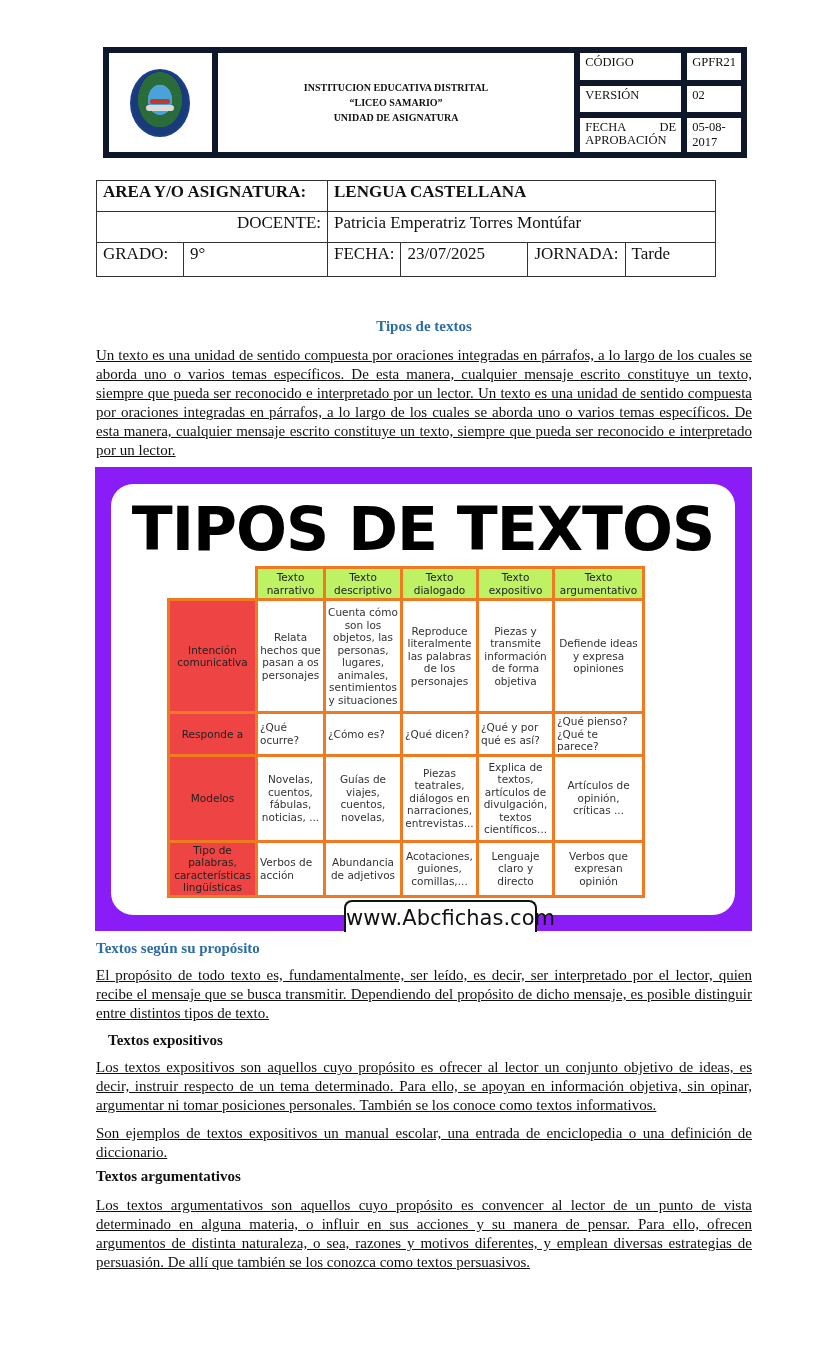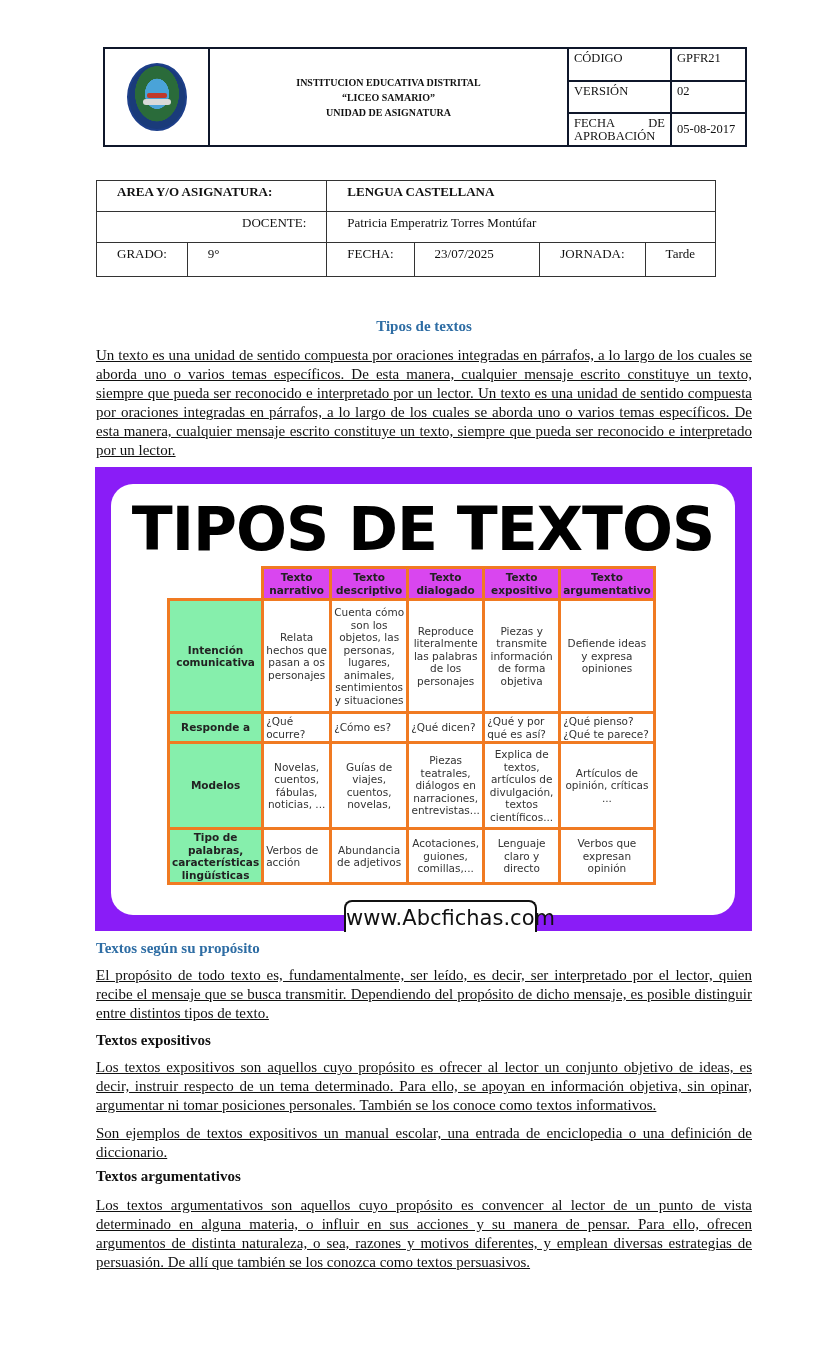--- a/index.html
+++ b/index.html
@@ -5,59 +5,59 @@
   html, body { margin: 0; padding: 0; }
   body {
     width: 828px; height: 1363px; background: #ffffff; position: relative;
     font-family: "Liberation Serif", serif; color: #111; overflow: hidden;
   }
   .abs { position: absolute; }
   table { border-collapse: collapse; }
 
   
   #hdr { left: 103px; top: 47px; width: 644px; height: 98px; border: 1px solid #333; }
-  #hdr td { border: 2px solid #0f172a; padding: 0; vertical-align: top; font-size: 12.5px; }
+  #hdr td { border: 6px solid #0f172a; padding: 0; vertical-align: top; font-size: 12.5px; }
   #hdr .logo-cell { width: 103px; text-align: center; vertical-align: middle; }
   #hdr .title-cell { width: 357px; text-align: center; vertical-align: middle; font-weight: bold; font-size: 10px; line-height: 15px; }
   #hdr .k { width: 91px; padding: 2px 5px; }
   #hdr .v { padding: 2px 5px; }
   .fecha-k { display: flex; flex-direction: column; line-height: 13px; padding-top: 1px; }
   .fecha-k .row1 { display: flex; justify-content: space-between; }
   .logo {
     width: 56px; height: 64px; margin: 0 auto; border-radius: 50%;
     background: radial-gradient(ellipse at 50% 45%, #4aa3d8 0 30%, #2a6b3a 31% 55%, #1a3b7a 56% 100%);
     border: 2px solid #1d3f8a; position: relative;
   }
   .logo .band { position: absolute; left: 14px; top: 34px; width: 28px; height: 6px; background: #d9d9d9; border-radius: 3px; }
   .logo .red { position: absolute; left: 18px; top: 28px; width: 20px; height: 5px; background: #c0392b; border-radius: 2px; }
 
   
   #info { left: 96px; top: 180px; width: 620px; border: 1px solid #333; }
-  #info td { border: 1px solid #333; font-size: 13px; height: 28px; padding: 0 20px; vertical-align: top; line-height: 18px; padding-top: 2px; }
+  #info td { border: 1px solid #333; font-size: 17px; height: 28px; padding: 0 6px; vertical-align: top; line-height: 18px; padding-top: 2px; }
   #info .b { font-weight: bold; }
   #info .r { text-align: right; }
 
   
   .h-blue { color: #2e6da4; font-weight: bold; font-size: 15px; }
   .p { font-size: 15px; line-height: 19px; text-align: justify; width: 656px; text-decoration: underline; }
   .h-black { font-weight: bold; font-size: 15px; }
 
   
   #info-graphic { left: 95px; top: 467px; width: 657px; height: 464px; background: #8a1cf7; }
   #card { left: 16px; top: 17px; width: 624px; height: 431px; background: #fff; border-radius: 22px; }
   #big-title {
     left: 0; top: 10px; width: 624px; text-align: center;
     font-family: "DejaVu Sans", sans-serif; font-weight: bold; font-size: 60px; letter-spacing: -1px;
     color: #000; line-height: 70px;
   }
   #tt { left: 56px; top: 82px; font-family: "DejaVu Sans", sans-serif; }
   #tt td { border: 3px solid #f07a22; text-align: center; vertical-align: middle; font-size: 10.5px; line-height: 12.5px; color: #333; padding: 1px 2px; }
   #tt td.blank { border: none; background: transparent; }
-  #tt .colh { background: #d946ef; font-weight: bold; color: #222; height: 27px; }
-  #tt .rowh { background: #86efac; font-weight: bold; color: #222; width: 80px; }
+  #tt .colh { background: #bef264; font-weight: normal; color: #222; height: 27px; }
+  #tt .rowh { background: #ef4444; font-weight: normal; color: #222; width: 80px; }
   #url-tab {
     left: 233px; top: 416px; width: 193px; height: 32px; background: #fff;
     border: 2px solid #111; border-bottom: none; border-radius: 8px 8px 0 0;
     font-family: "DejaVu Sans", sans-serif; font-size: 21px; text-align: center; line-height: 32px; color: #111;
     box-sizing: border-box;
   }
 </style>
 </head>
 <body>
 
@@ -184,18 +184,18 @@
       </tr>
     </tbody>
       </table>
     <div id="url-tab" class="abs">www.Abcfichas.com</div>
   </div>
 </div>
 
 <div class="abs h-blue" style="left:96px;top:940px">Textos según su propósito</div>
 <div class="abs p" style="left:96px;top:966px">El propósito de todo texto es, fundamentalmente, ser leído, es decir, ser interpretado por el lector, quien recibe el mensaje que se busca transmitir. Dependiendo del propósito de dicho mensaje, es posible distinguir entre distintos tipos de texto.</div>
 
-<div class="abs h-black" style="left:96px;top:1032px">Textos expositivos</div>
+<div class="abs h-black" style="left:108px;top:1032px">Textos expositivos</div>
 <div class="abs p" style="left:96px;top:1058px">Los textos expositivos son aquellos cuyo propósito es ofrecer al lector un conjunto objetivo de ideas, es decir, instruir respecto de un tema determinado. Para ello, se apoyan en información objetiva, sin opinar, argumentar ni tomar posiciones personales. También se los conoce como textos informativos.</div>
 <div class="abs p" style="left:96px;top:1124px">Son ejemplos de textos expositivos un manual escolar, una entrada de enciclopedia o una definición de diccionario.</div>
 
 <div class="abs h-black" style="left:96px;top:1168px">Textos argumentativos</div>
 <div class="abs p" style="left:96px;top:1196px">Los textos argumentativos son aquellos cuyo propósito es convencer al lector de un punto de vista determinado en alguna materia, o influir en sus acciones y su manera de pensar. Para ello, ofrecen argumentos de distinta naturaleza, o sea, razones y motivos diferentes, y emplean diversas estrategias de persuasión. De allí que también se los conozca como textos persuasivos.</div>
 
 </body></html>

